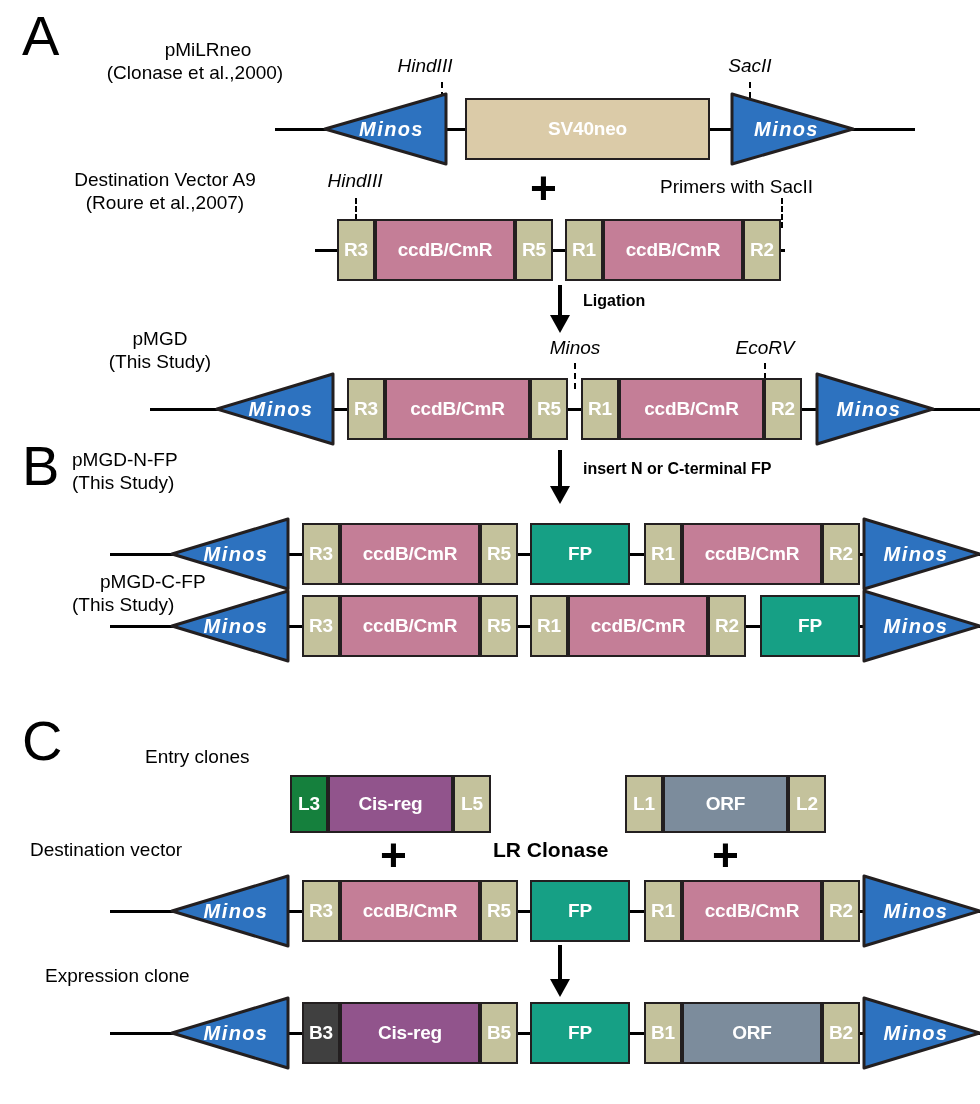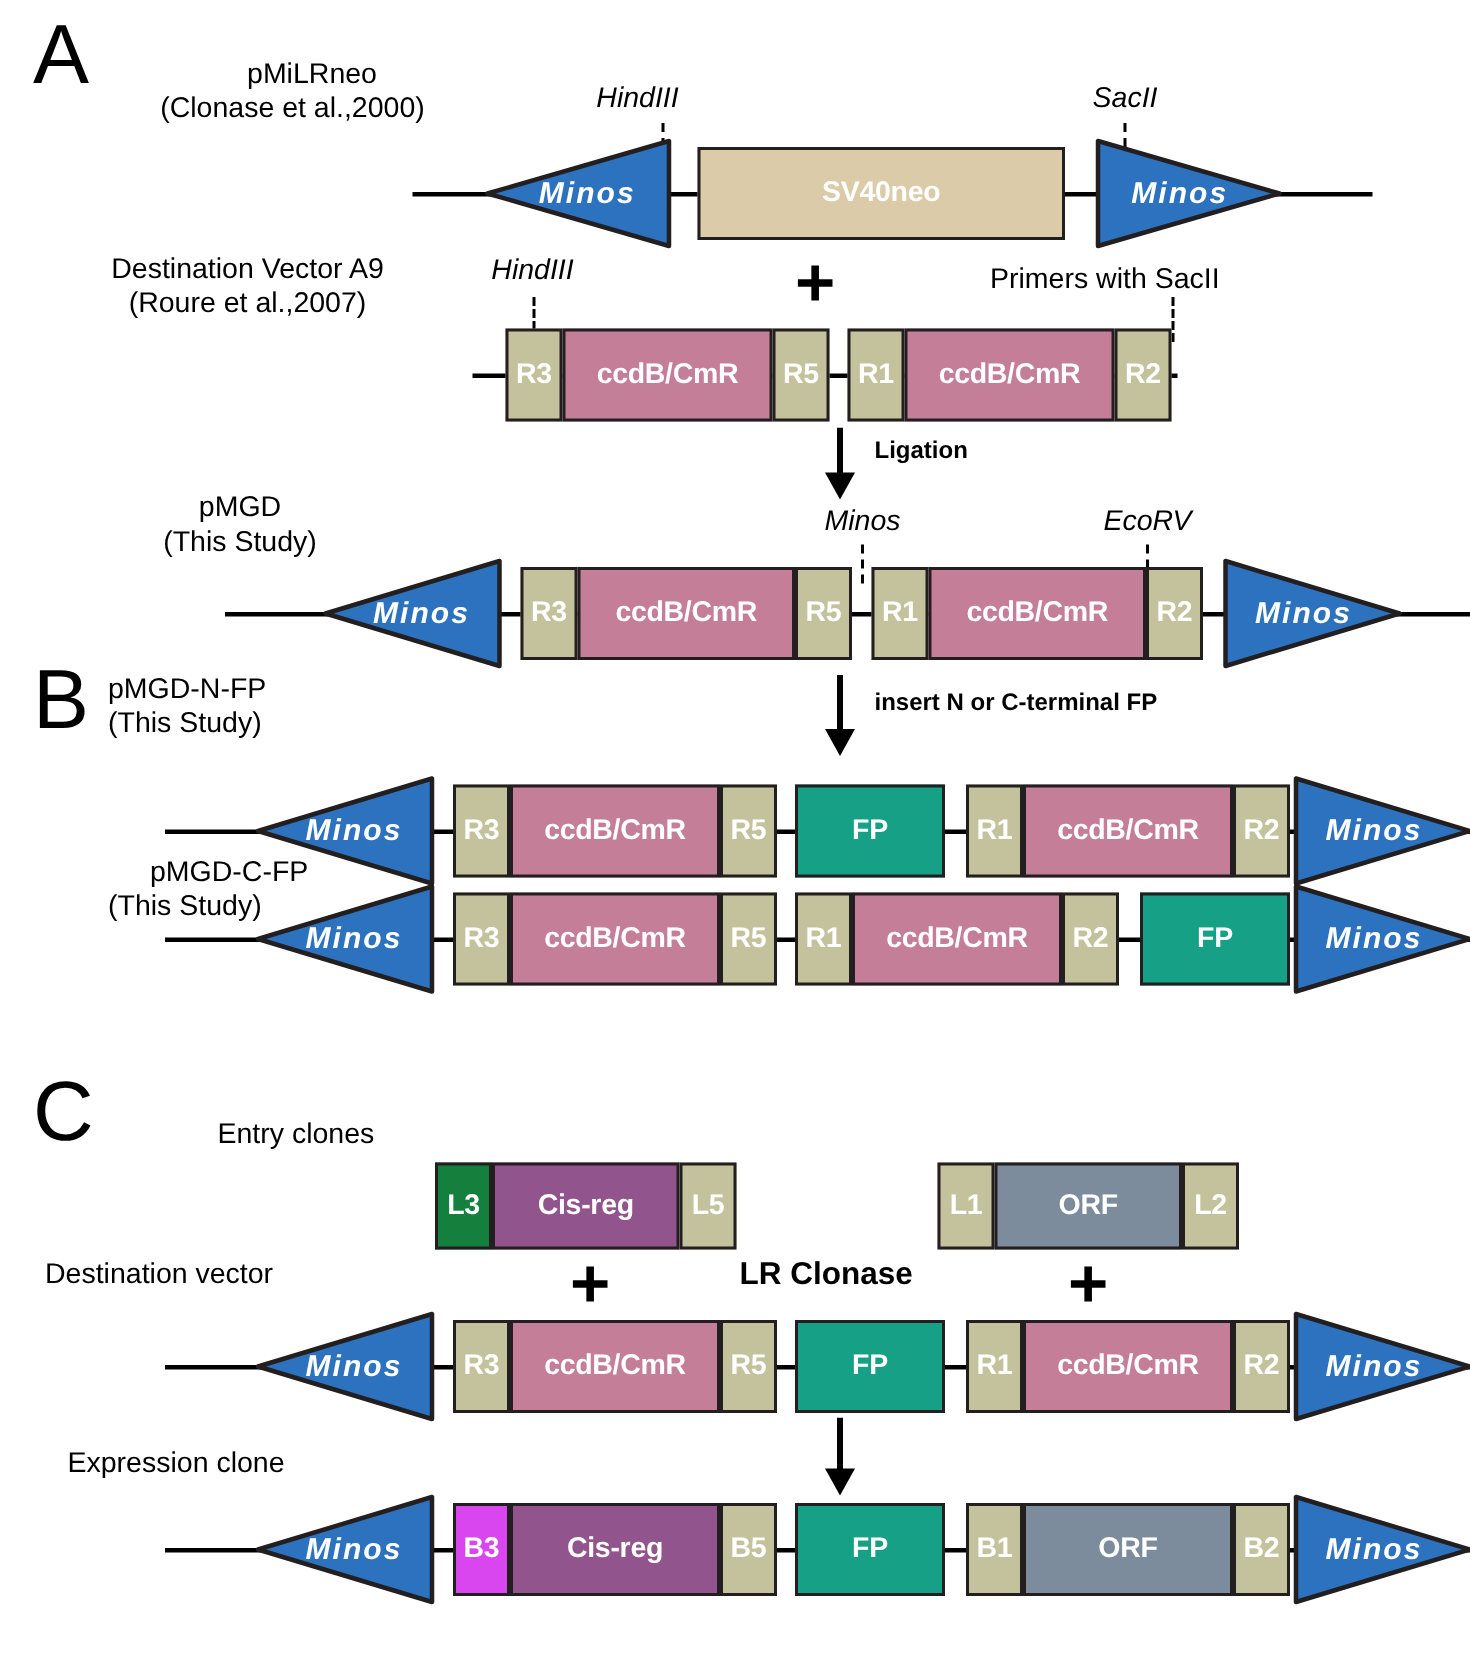--- a/index.html
+++ b/index.html
@@ -344,21 +344,21 @@
   <div class="construct" style="left:110px; top:1002px; width:870px; height:62px;">
     <div class="backbone"></div>
 
     <div class="tri left" style="left:60px; width:120px;">
       <svg width="120" height="74" viewBox="0 0 120 74">
           <polygon points="2,37 118,2 118,72" fill="#2d72bf" stroke="#231f20" stroke-width="3" stroke-linejoin="round"></polygon>
         </svg>
       <span class="tri-label">Minos</span>
     </div>
 
-    <div class="box short" style="left:192px; width:38px; background:#d946ef;">B3</div>
+    <div class="box short" style="left:192px; width:38px; background:#404040;">B3</div>
     <div class="box short" style="left:230px; width:140px; background:#91548c;">Cis-reg</div>
     <div class="box short" style="left:370px; width:38px; background:#c4c29c;">B5</div>
     <div class="box short" style="left:420px; width:100px; background:#16a085;">FP</div>
     <div class="box short" style="left:534px; width:38px; background:#c4c29c;">B1</div>
     <div class="box short" style="left:572px; width:140px; background:#7c8c9c;">ORF</div>
     <div class="box short" style="left:712px; width:38px; background:#c4c29c;">B2</div>
 
     <div class="tri right" style="left:752px; width:120px;">
       <svg width="120" height="74" viewBox="0 0 120 74">
           <polygon points="118,37 2,2 2,72" fill="#2d72bf" stroke="#231f20" stroke-width="3" stroke-linejoin="round"></polygon>

